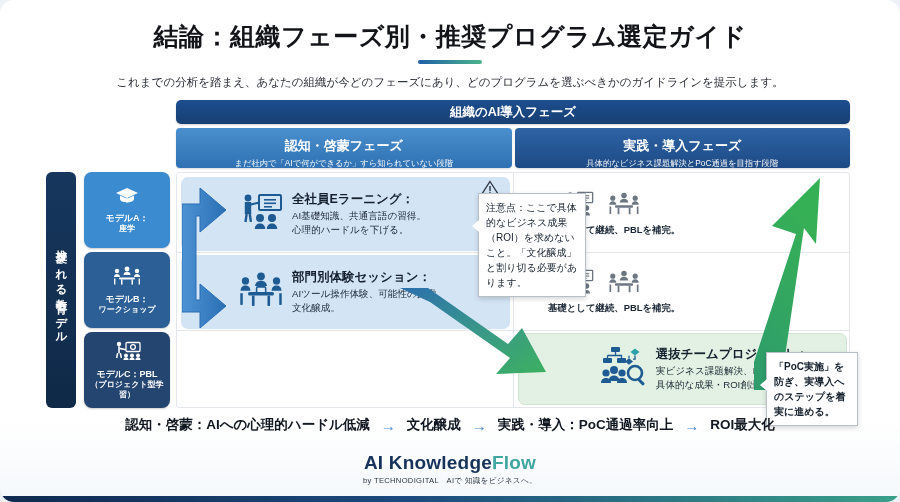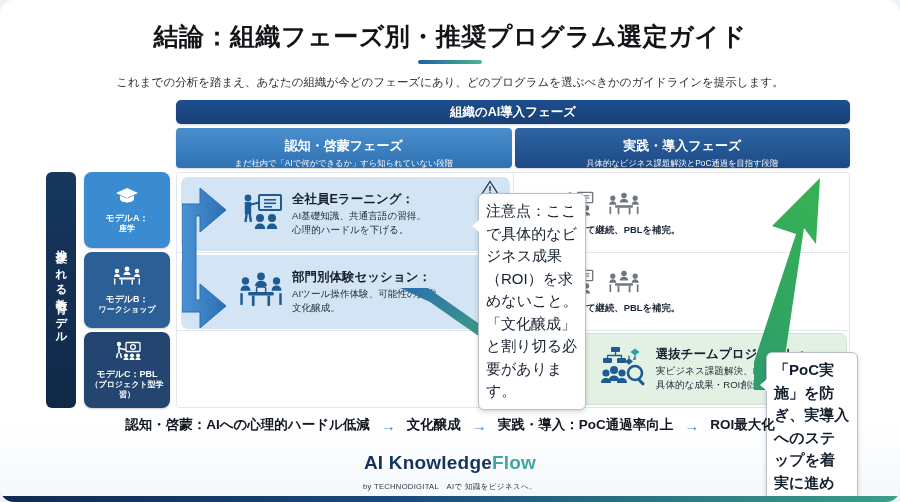--- a/index.html
+++ b/index.html
@@ -100,22 +100,22 @@
   .right-text { font-size:9.4px; font-weight:bold; color:#1b2836; margin-left:18px; }
 
   
   .blue-bracket { position:absolute; left:182px; top:184px; pointer-events:none; }
   .diag-arrow  { position:absolute; left:396px; top:288px; pointer-events:none; }
   .green-up    { position:absolute; left:754px; top:176px; pointer-events:none; }
 
   
   .callout {
     position:absolute; background:#ffffff; border:1px solid #b9bfc7;
-    border-radius:6px; box-shadow:0 2px 5px rgba(0,0,0,.16);
-    font-size:15px; color:#15202e; line-height:1.5; padding:6px 7px;
+    border-radius:0; box-shadow:0 2px 5px rgba(0,0,0,.16);
+    font-size:10px; color:#15202e; line-height:1.5; padding:6px 7px;
   }
   .callout.note1 { left:478px; top:193px; width:108px; }
   .callout.note2 { left:766px; top:352px; width:92px; font-weight:bold; }
   .warn-ic { position:absolute; left:480px; top:180px; }
   .callout .tail {
     position:absolute; left:-7px; top:26px; width:0; height:0;
     border-top:6px solid transparent; border-bottom:6px solid transparent;
     border-right:7px solid #fff;
   }
   .callout .tail::after{
@@ -129,21 +129,21 @@
     position:absolute; left:0; top:416px; width:900px;
     display:flex; align-items:center; justify-content:center; gap:11px;
     font-size:13.5px; font-weight:bold; color:#121821;
   }
   .flow .arr { color:#3e86c9; font-size:15px; font-weight:bold; }
 
   
   .footer { position:absolute; left:0; top:452px; width:900px; text-align:center; }
   .brand { font-size:19px; font-weight:bold; color:#17335c; letter-spacing:.2px; }
   .brand .flowpart { color:#3fa7a0; }
-  .brand-sub { font-size:7.6px; color:#2c3744; margin-top:8px; letter-spacing:.3px; }
+  .brand-sub { font-size:7.6px; color:#2c3744; margin-top:2px; letter-spacing:.3px; }
   .bottom-bar {
     position:absolute; left:0; bottom:0; width:900px; height:6px;
     background: linear-gradient(90deg,#0f2a50 0%,#1b4a7e 45%,#3aa089 100%);
   }
 </style>
 </head>
 <body>
 
 <div id="slide">
 

